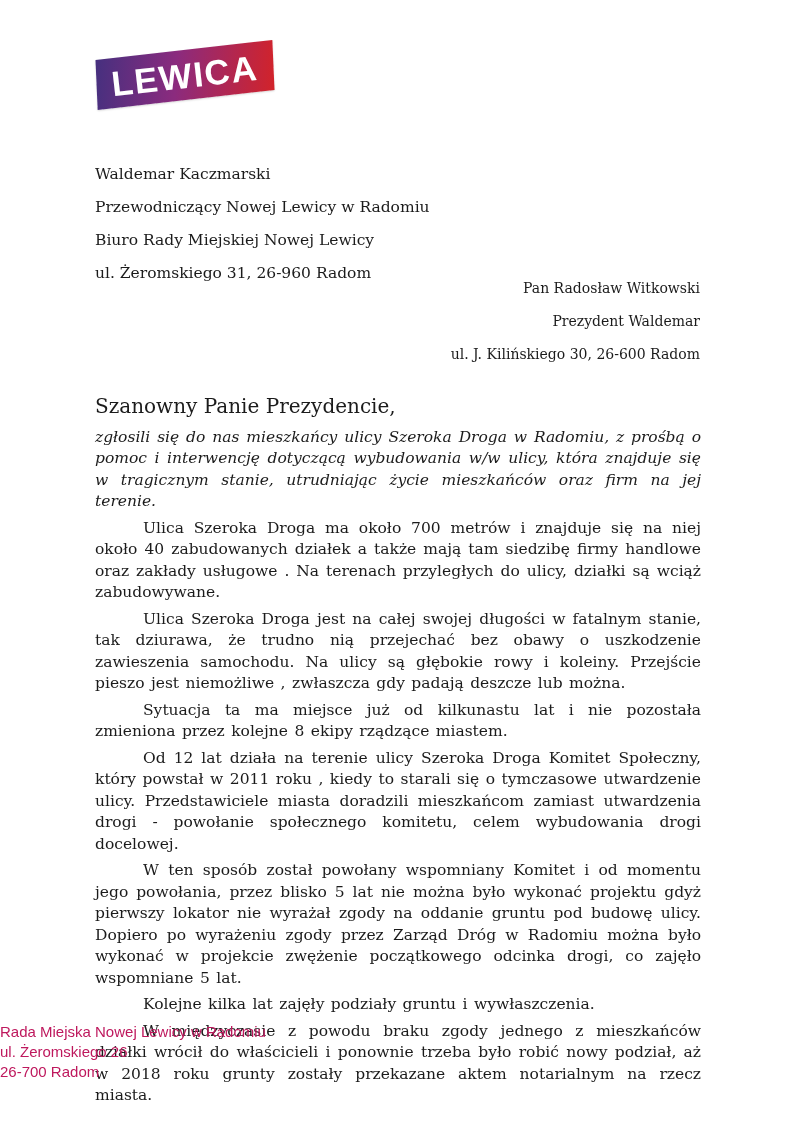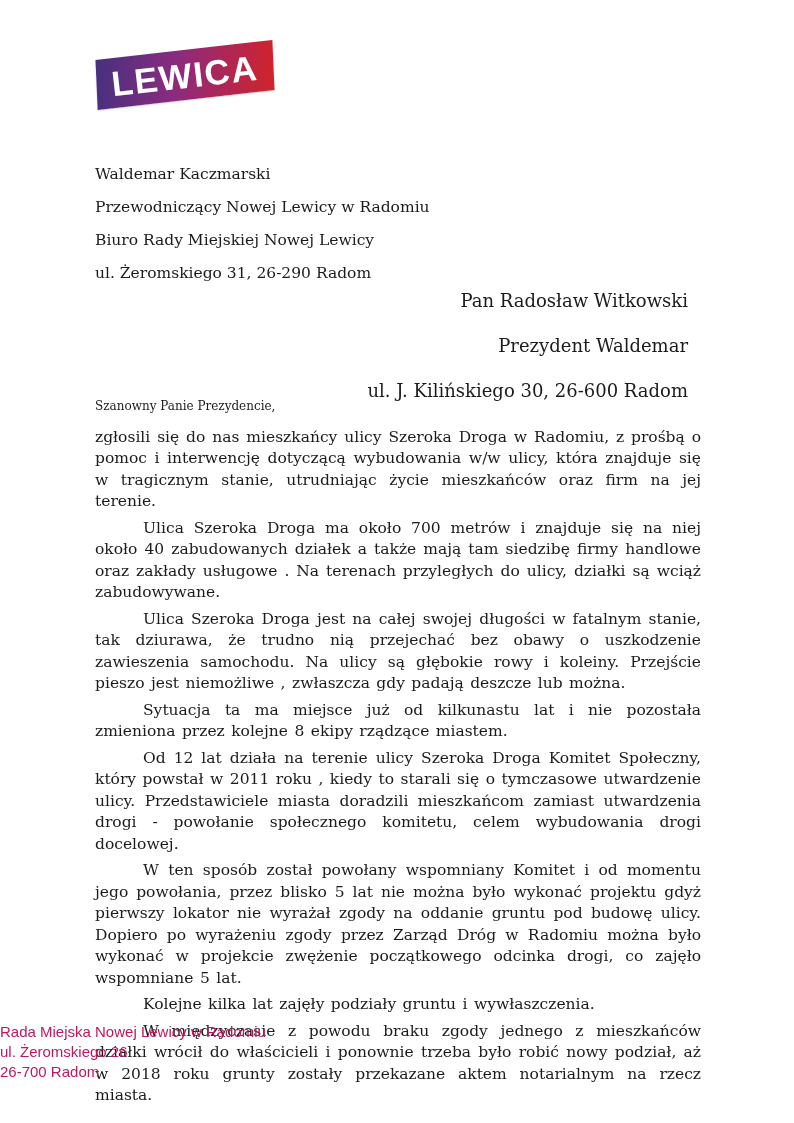--- a/index.html
+++ b/index.html
@@ -65,47 +65,48 @@
     line-height: 33px;
   }
   .recipient {
     position: absolute;
     top: 272px;
     left: 95px;
     right: 94px;
     text-align: right;
   }
   .recipient p {
-    margin: 12px;
-    font-size: 18px;
+    margin: 0;
+    font-size: 14px;
     line-height: 33px;
   }
 
   
   .letter-body {
     position: absolute;
     top: 396px;
     left: 95px;
     width: 606px;
   }
   .salutation {
     margin: 0 0 9px 0;
-    font-size: 12px;
+    font-size: 20px;
     line-height: 21.5px;
   }
   .letter-body .para {
     margin: 0 0 5px 0;
     font-size: 15.5px;
     line-height: 21.5px;
     text-align: justify;
     text-indent: 48px;
     word-spacing: 1.5px;
   }
   .letter-body .para.no-indent {
     text-indent: 0;
+    font-style: italic;
   }
 
   
   .footer {
     position: absolute;
     top: 1022px;
     left: 0;
     right: 0;
     font-family: "Liberation Sans", sans-serif;
     font-size: 15px;
@@ -123,21 +124,21 @@
 
   <div class="logo" style="background: linear-gradient(97deg, rgb(70, 48, 127) 0%, rgb(139, 43, 126) 45%, rgb(210, 35, 42) 100%);">
     <span class="logo-text">LEWICA</span>
   </div>
 
 
   <div class="sender">
     <p>Waldemar Kaczmarski</p>
     <p>Przewodniczący Nowej Lewicy w Radomiu</p>
     <p>Biuro Rady Miejskiej Nowej Lewicy</p>
-    <p>ul. Żeromskiego 31, 26-290 Radom</p>
+    <p>ul. Żeromskiego 31, 26-960 Radom</p>
   </div>
 
   <div class="recipient">
     <p>Pan Radosław Witkowski</p>
     <p>Prezydent Waldemar</p>
     <p>ul. J. Kilińskiego 30, 26-600 Radom</p>
   </div>
 
   <div class="letter-body">
     <p class="salutation">Szanowny Panie Prezydencie,</p>

